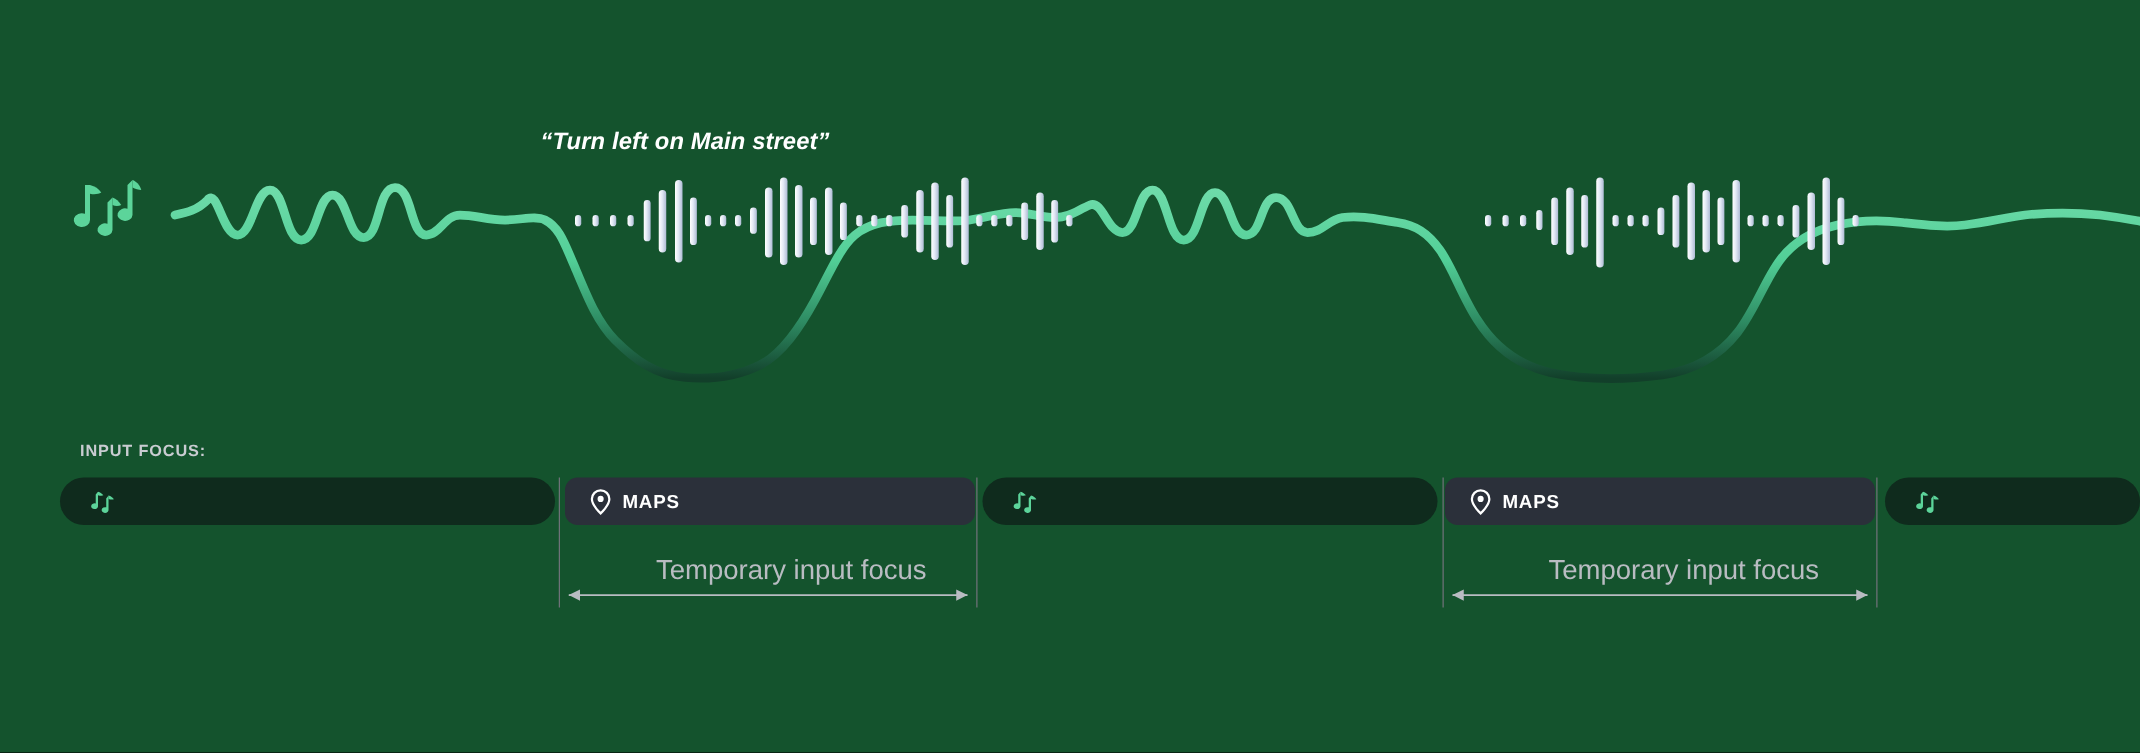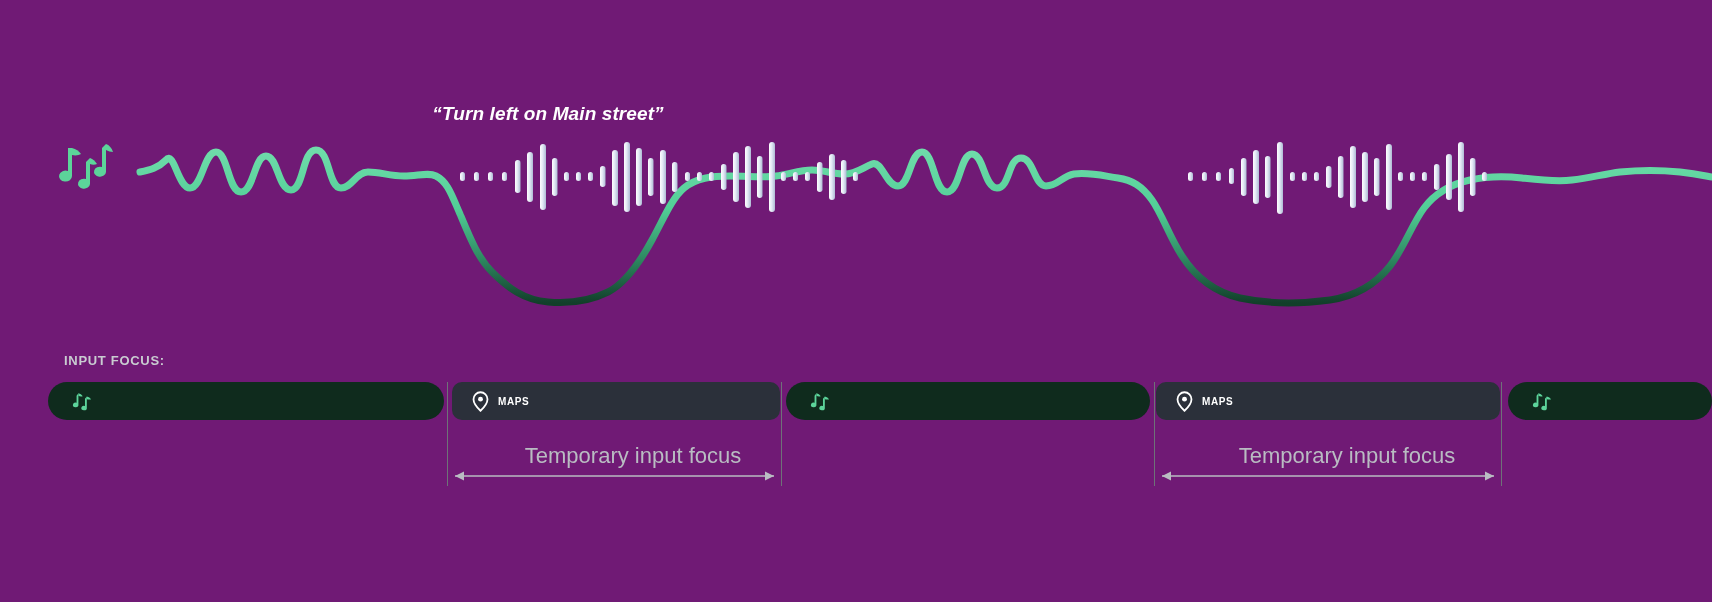--- a/index.html
+++ b/index.html
@@ -1,38 +1,38 @@
 <!DOCTYPE html>
 <html><head>
 <meta charset="utf-8">
 <style>
   html,body{margin:0;padding:0;background:#000;}
   body{width:1712px;height:602px;overflow:hidden;
        font-family:"Liberation Sans",sans-serif;background:#000;}
-  .stage{position:relative;width:1712px;height:602px;background:#701a75;}
+  .stage{position:relative;width:1712px;height:602px;background:#14532d;}
 
   
   .wave-area{position:absolute;left:0;top:0;width:1712px;height:340px;}
   .wave-svg{position:absolute;left:0;top:0;}
 
   .caption{position:absolute;color:#fff;font-style:italic;font-weight:bold;
            font-size:19px;letter-spacing:.1px;white-space:nowrap;}
   #cap0{left:548px;top:103px;transform:translateX(-50%);}
   #cap1{left:1448px;top:103px;transform:translateX(-50%);}
 
   
   .focus-label{position:absolute;left:52px;top:353px;color:#c9ccd1;
                font-size:13px;font-weight:bold;letter-spacing:.7px;padding-left:12px;}
 
   .track{position:absolute;left:0;top:382px;width:1712px;height:38px;}
   .seg{position:absolute;top:0;height:38px;display:flex;align-items:center;
        box-sizing:border-box;}
   .seg.music{background:#0f2b1d;border-radius:19px;padding-left:22px;}
   .seg.maps{background:#2b303a;border-radius:10px;padding-left:20px;gap:9px;}
-  .maps-label{color:#fff;font-size:10px;font-weight:bold;letter-spacing:.6px;}
+  .maps-label{color:#fff;font-size:15px;font-weight:bold;letter-spacing:.6px;}
 
   .note-icon{display:block;}
   .pin-icon{display:block;}
 
   
   .ann{position:absolute;}
   .ann-text{position:absolute;color:#b9bcc2;font-size:22px;white-space:nowrap;
             transform:translateX(-50%);margin-left:20px;}
   .guide{position:absolute;width:1px;background:#6e7278;}
   .arrow-svg{position:absolute;}

